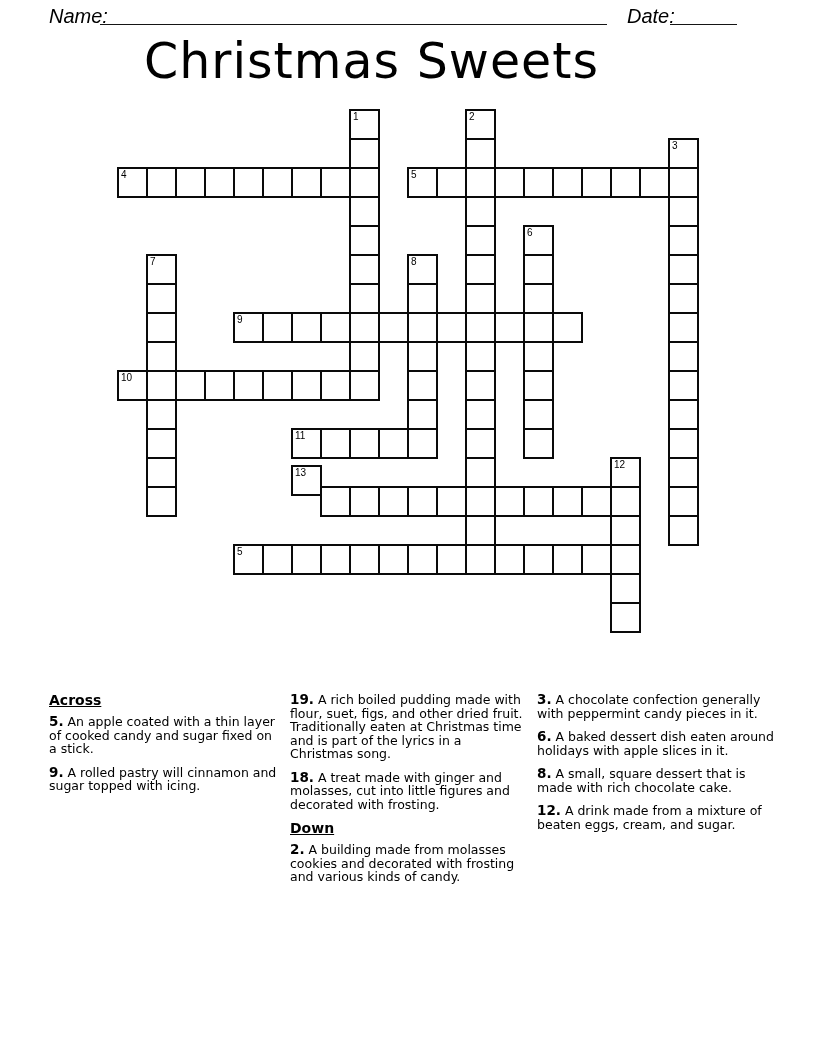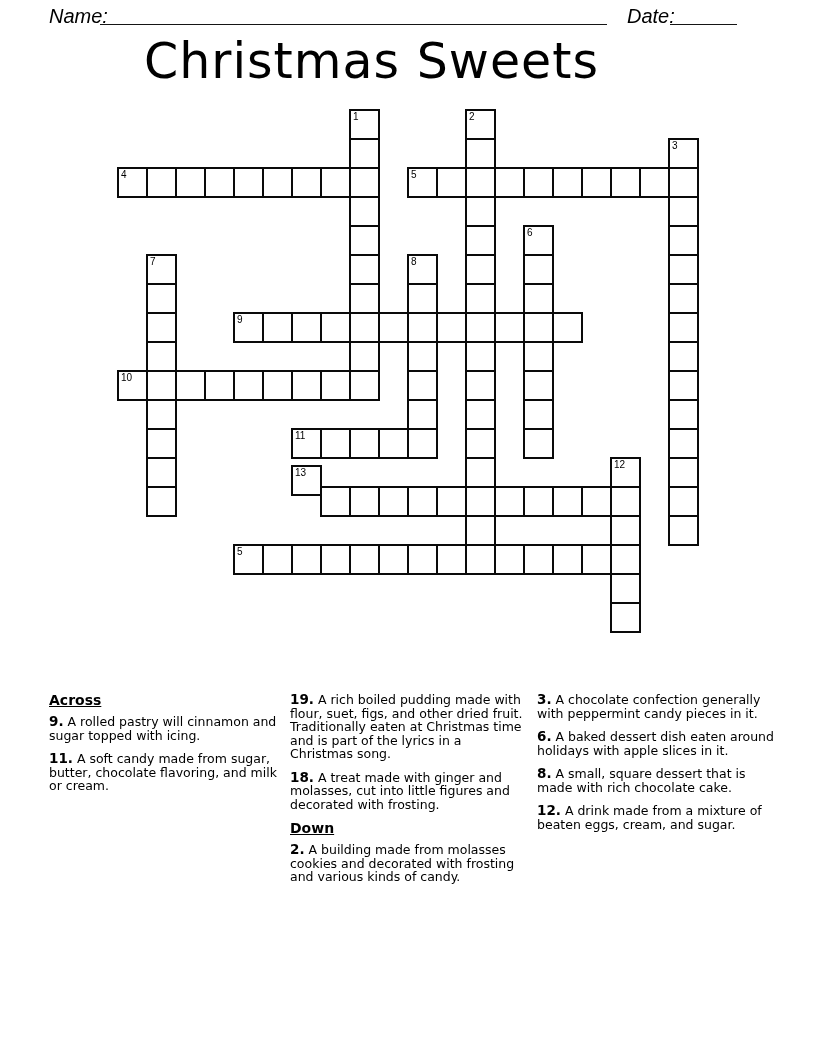--- a/index.html
+++ b/index.html
@@ -260,22 +260,22 @@
     <div class="cell" style="left: 290px; top: 435px;"></div>
     <div class="cell" style="left: 319px; top: 435px;"></div>
     <div class="cell" style="left: 377px; top: 435px;"></div>
     <div class="cell" style="left: 406px; top: 435px;"></div>
     <div class="cell" style="left: 435px; top: 435px;"></div>
     <div class="cell" style="left: 464px; top: 435px;"></div>
   </div>
 
 <div id="clue-col-1" class="clue-col">
     <div class="clue-heading">Across</div>
+    <p class="clue"><b>5.</b> An apple coated with a thin layer of cooked candy and sugar fixed on a stick.</p>
     <p class="clue"><b>9.</b> A rolled pastry will cinnamon and sugar topped with icing.</p>
-    <p class="clue"><b>11.</b> A soft candy made from sugar, butter, chocolate flavoring, and milk or cream.</p>
   </div>
 <div id="clue-col-2" class="clue-col">
     <p class="clue"><b>19.</b> A rich boiled pudding made with flour, suet, figs, and other dried fruit. Traditionally eaten at Christmas time and is part of the lyrics in a Christmas song.</p>
     <p class="clue"><b>18.</b> A treat made with ginger and molasses, cut into little figures and decorated with frosting.</p>
     <div class="clue-heading">Down</div>
     <p class="clue"><b>2.</b> A building made from molasses cookies and decorated with frosting and various kinds of candy.</p>
   </div>
 <div id="clue-col-3" class="clue-col">
     <p class="clue"><b>3.</b> A chocolate confection generally with peppermint candy pieces in it.</p>
     <p class="clue"><b>6.</b> A baked dessert dish eaten around holidays with apple slices in it.</p>

